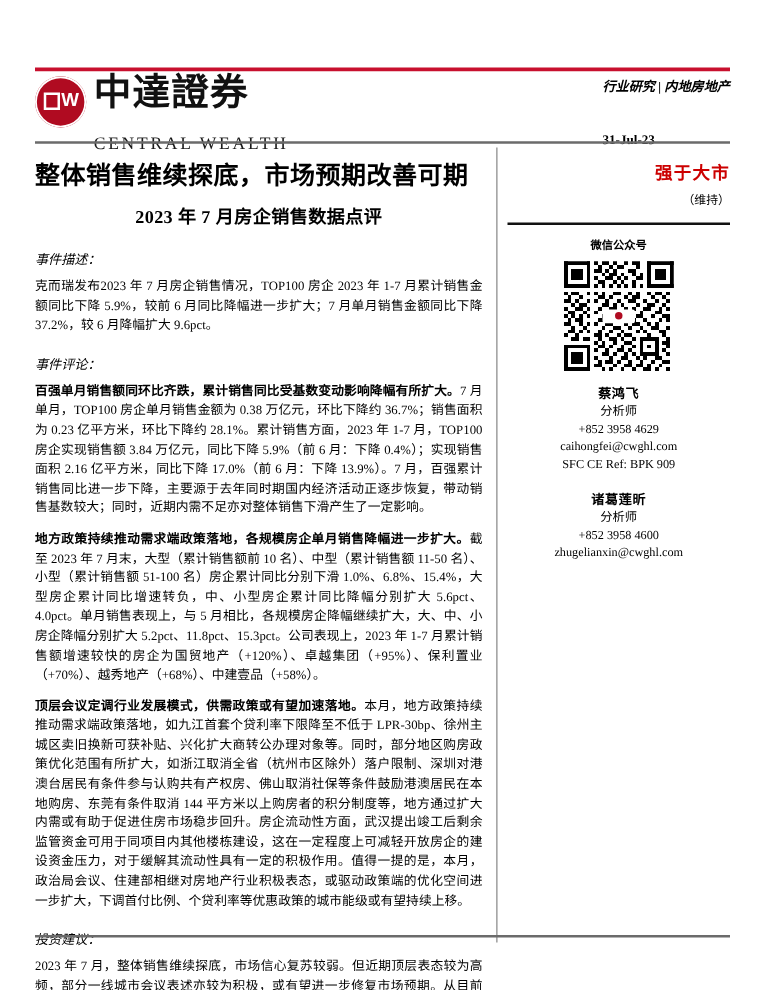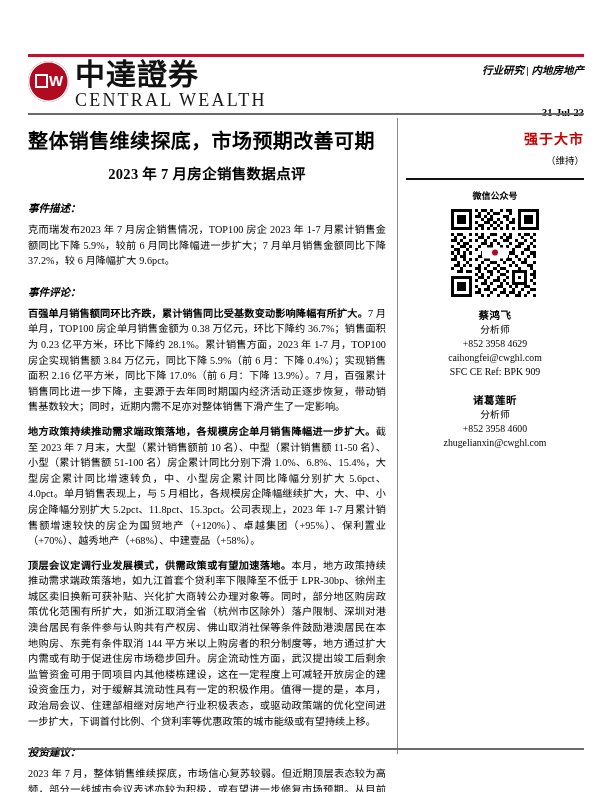--- a/index.html
+++ b/index.html
@@ -91,33 +91,33 @@
     font-family: "Liberation Serif", "DejaVu Serif", serif;
     font-size: 30px;
     line-height: 32px;
     font-weight: 700;
     letter-spacing: 1px;
     color: #111;
     white-space: nowrap;
   }
   .brand-en {
     font-family: "Liberation Serif", "DejaVu Serif", serif;
-    font-size: 18px;
+    font-size: 14px;
     line-height: 14px;
     letter-spacing: 2.2px;
     color: #1a1a1a;
-    margin-top: 2px;
+    margin-top: 18px;
     white-space: nowrap;
   }
 
   .masthead-right {
     position: absolute;
     right: 0;
     top: 6px;
-    text-align: right;
+    text-align: left;
   }
   .sector-line {
     font-size: 10.5px;
     font-weight: 700;
     font-style: italic;
     line-height: 14px;
     white-space: nowrap;
   }
   .report-date {
     font-family: "Liberation Serif", "DejaVu Serif", serif;
@@ -168,21 +168,21 @@
     font-size: 14.5px;
     line-height: 22px;
     font-weight: 700;
     letter-spacing: 0.3px;
     margin: 8px 0 0 0;
     text-align: center;
   }
 
   .section-head {
     font-size: 10.5px;
-    font-weight: 700;
+    font-weight: 400;
     font-style: italic;
     line-height: 15px;
     margin: 16px 0 6px 0;
   }
 
   .para {
     font-size: 10.2px;
     line-height: 15.6px;
     text-align: justify;
     text-justify: inter-ideograph;

